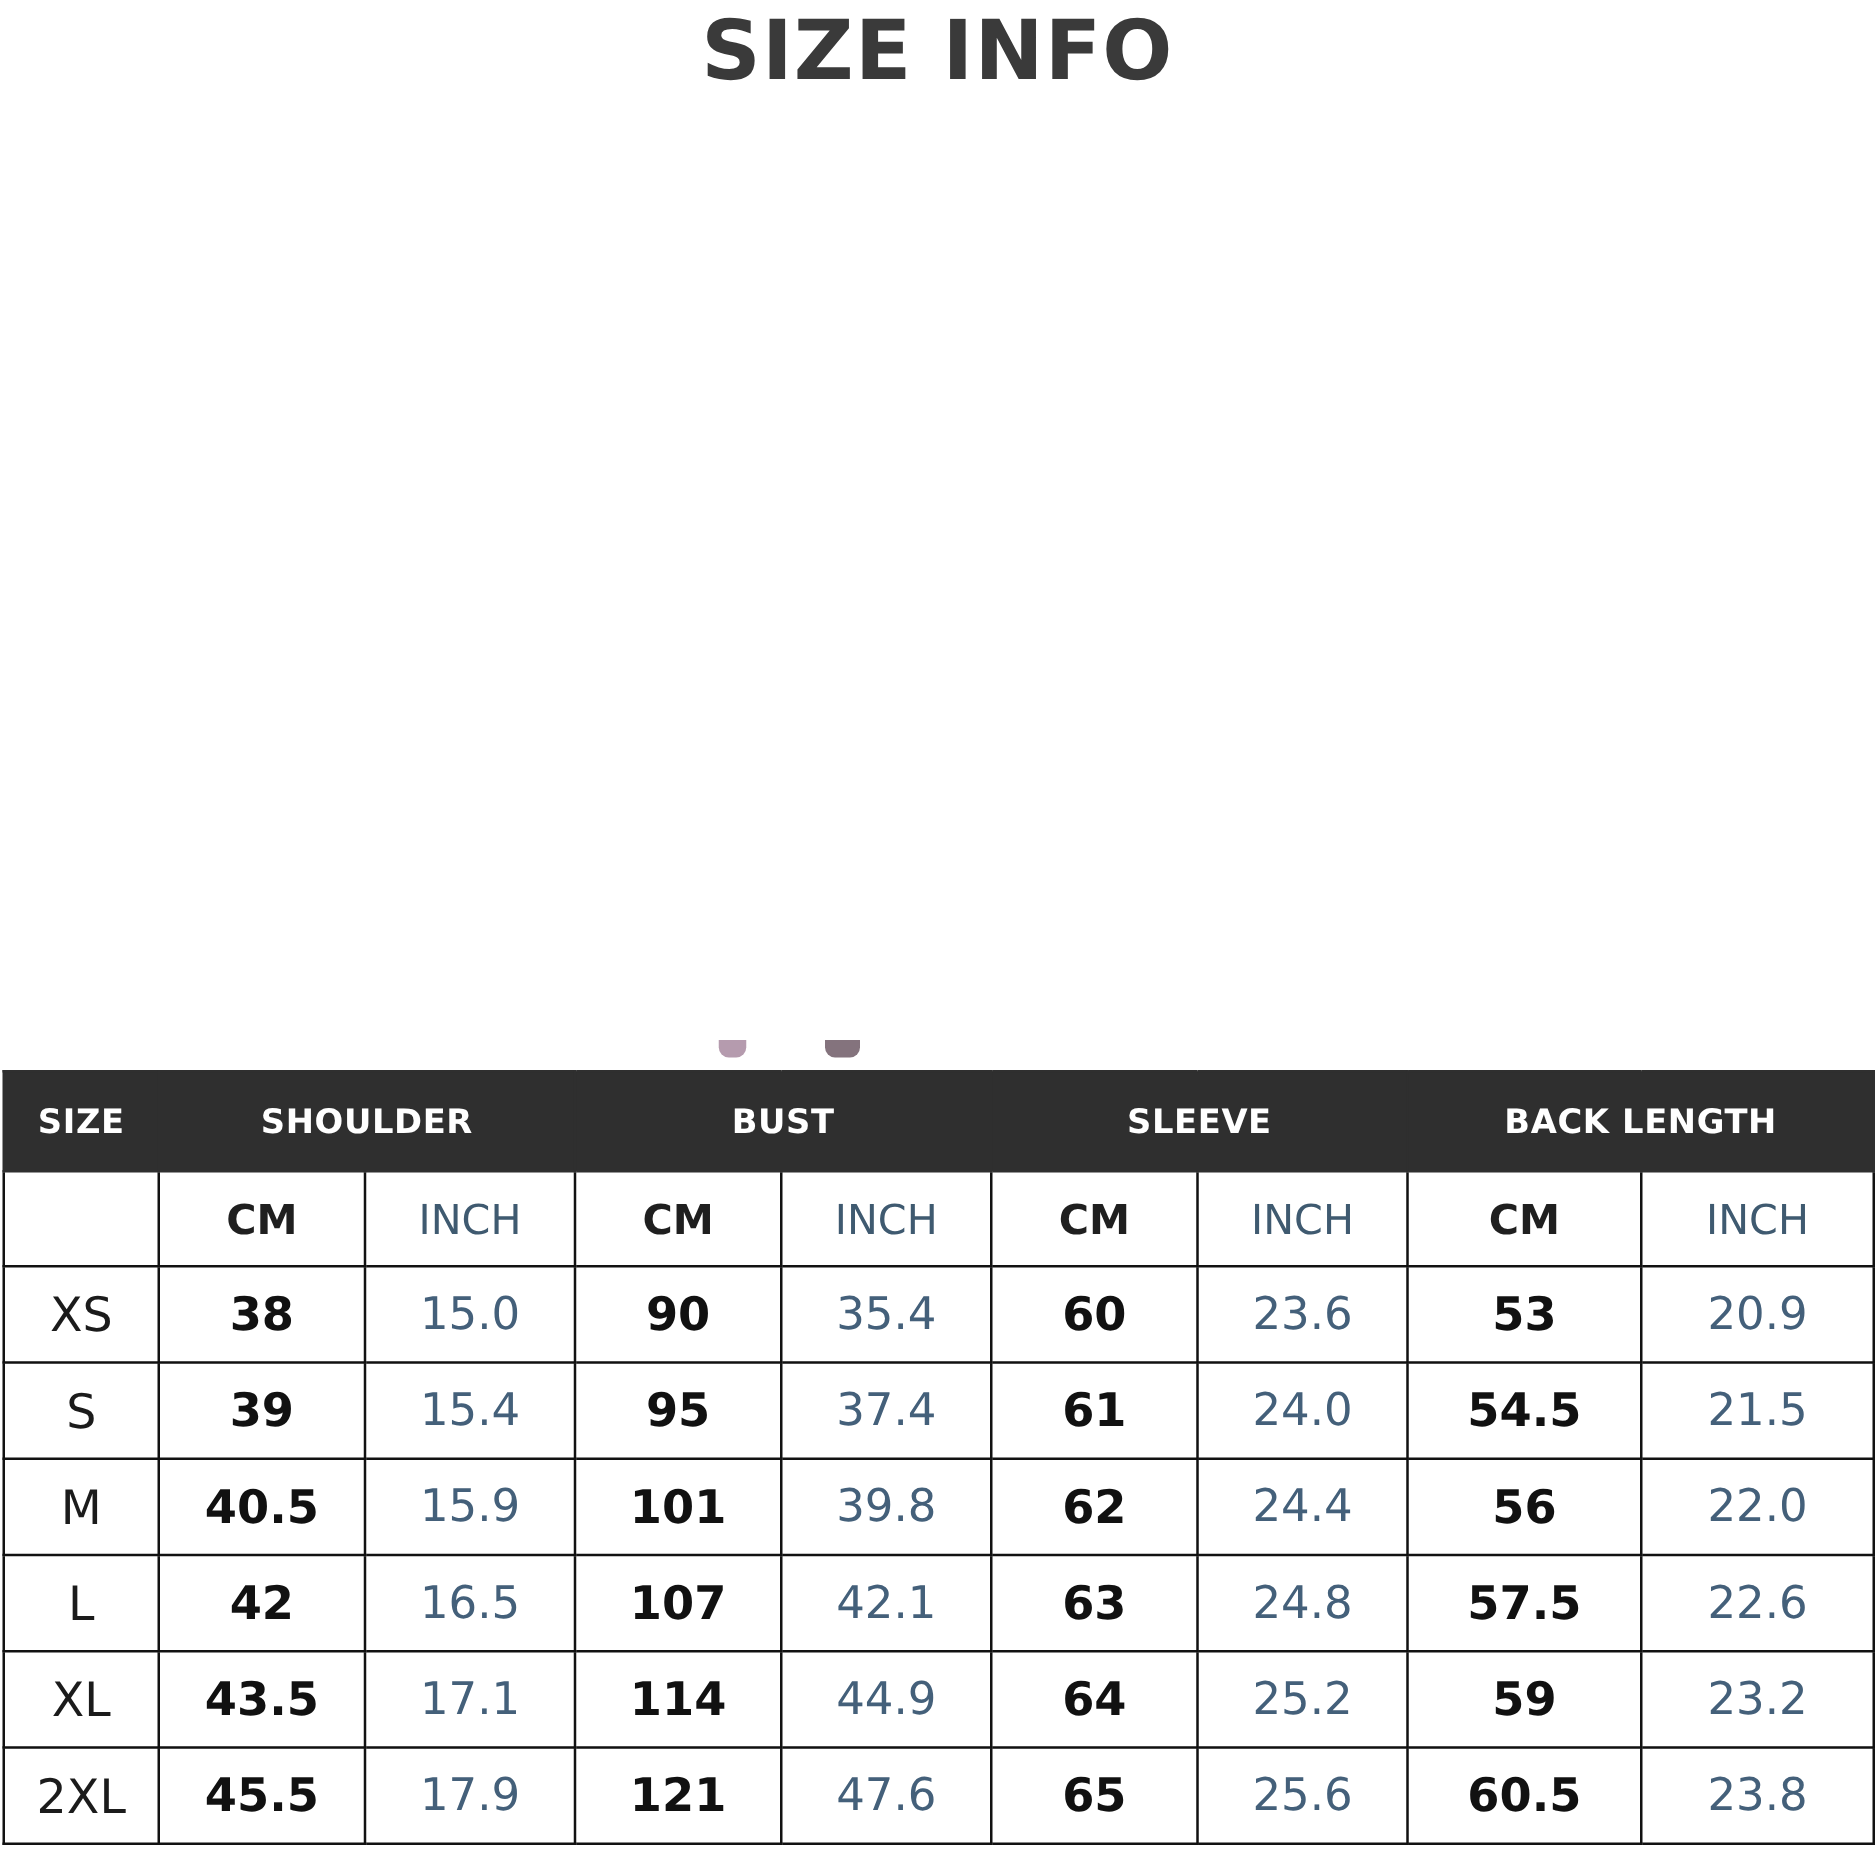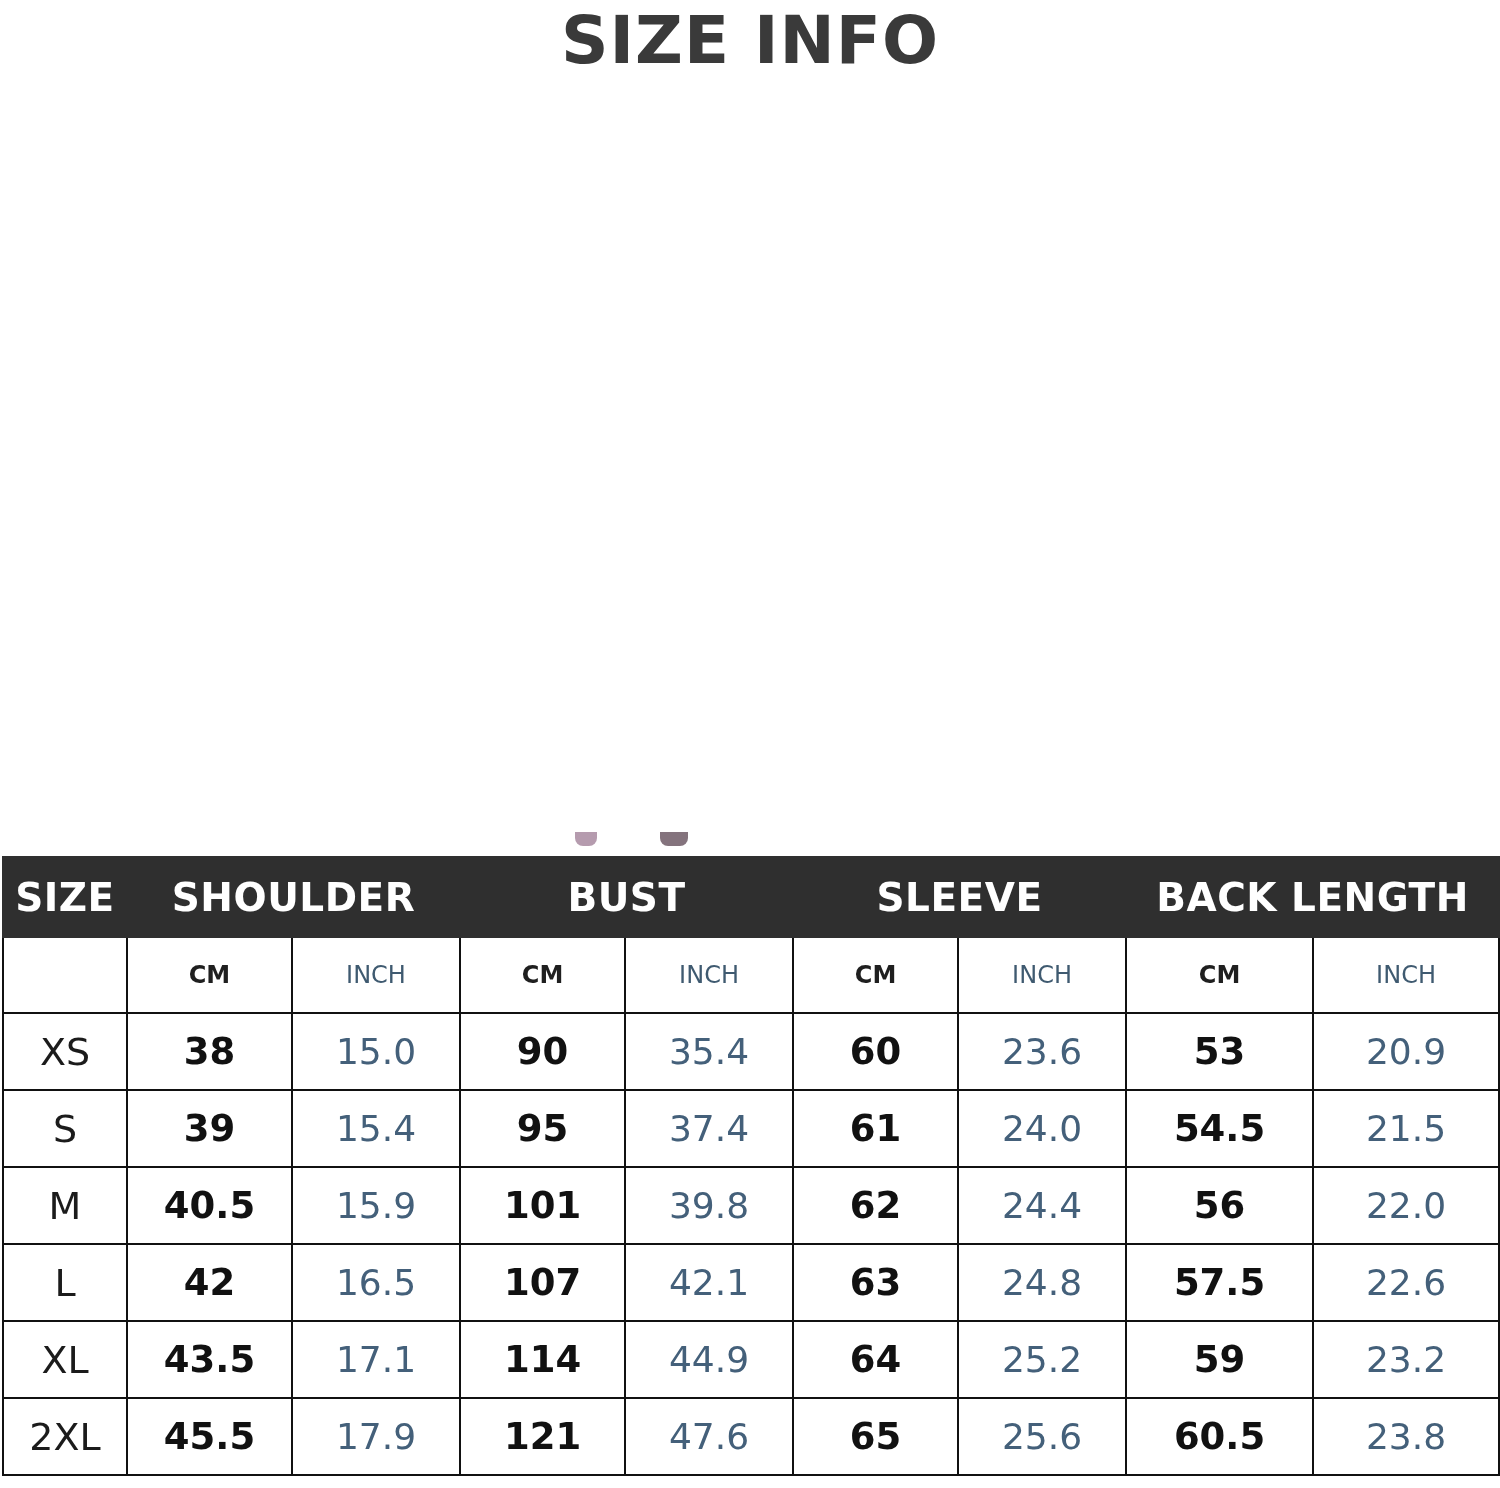--- a/index.html
+++ b/index.html
@@ -76,31 +76,31 @@
     table-layout: fixed;
   }
   table.size-table th, table.size-table td {
     border: 2px solid #111111;
     text-align: center;
     font-family: "DejaVu Sans", sans-serif;
   }
   thead tr.head-main th {
     background: #2f2f2f;
     color: #ffffff;
-    font-size: 39px;
+    font-size: 27px;
     font-weight: bold;
     height: 76px;
     letter-spacing: 0.5px;
     border-color: #2f2f2f;
   }
   thead tr.head-main th.size-cell {
     width: 124px;
   }
   tbody tr.unit-row td {
-    font-size: 24px;
+    font-size: 33px;
     height: 72px;
     color: #3f5a70;
     font-weight: normal;
     margin-left: 32px;
   }
   tbody tr.unit-row td.cm {
     color: #1f1f1f;
     font-weight: bold;
   }
   tbody tr.unit-row td.blank {

